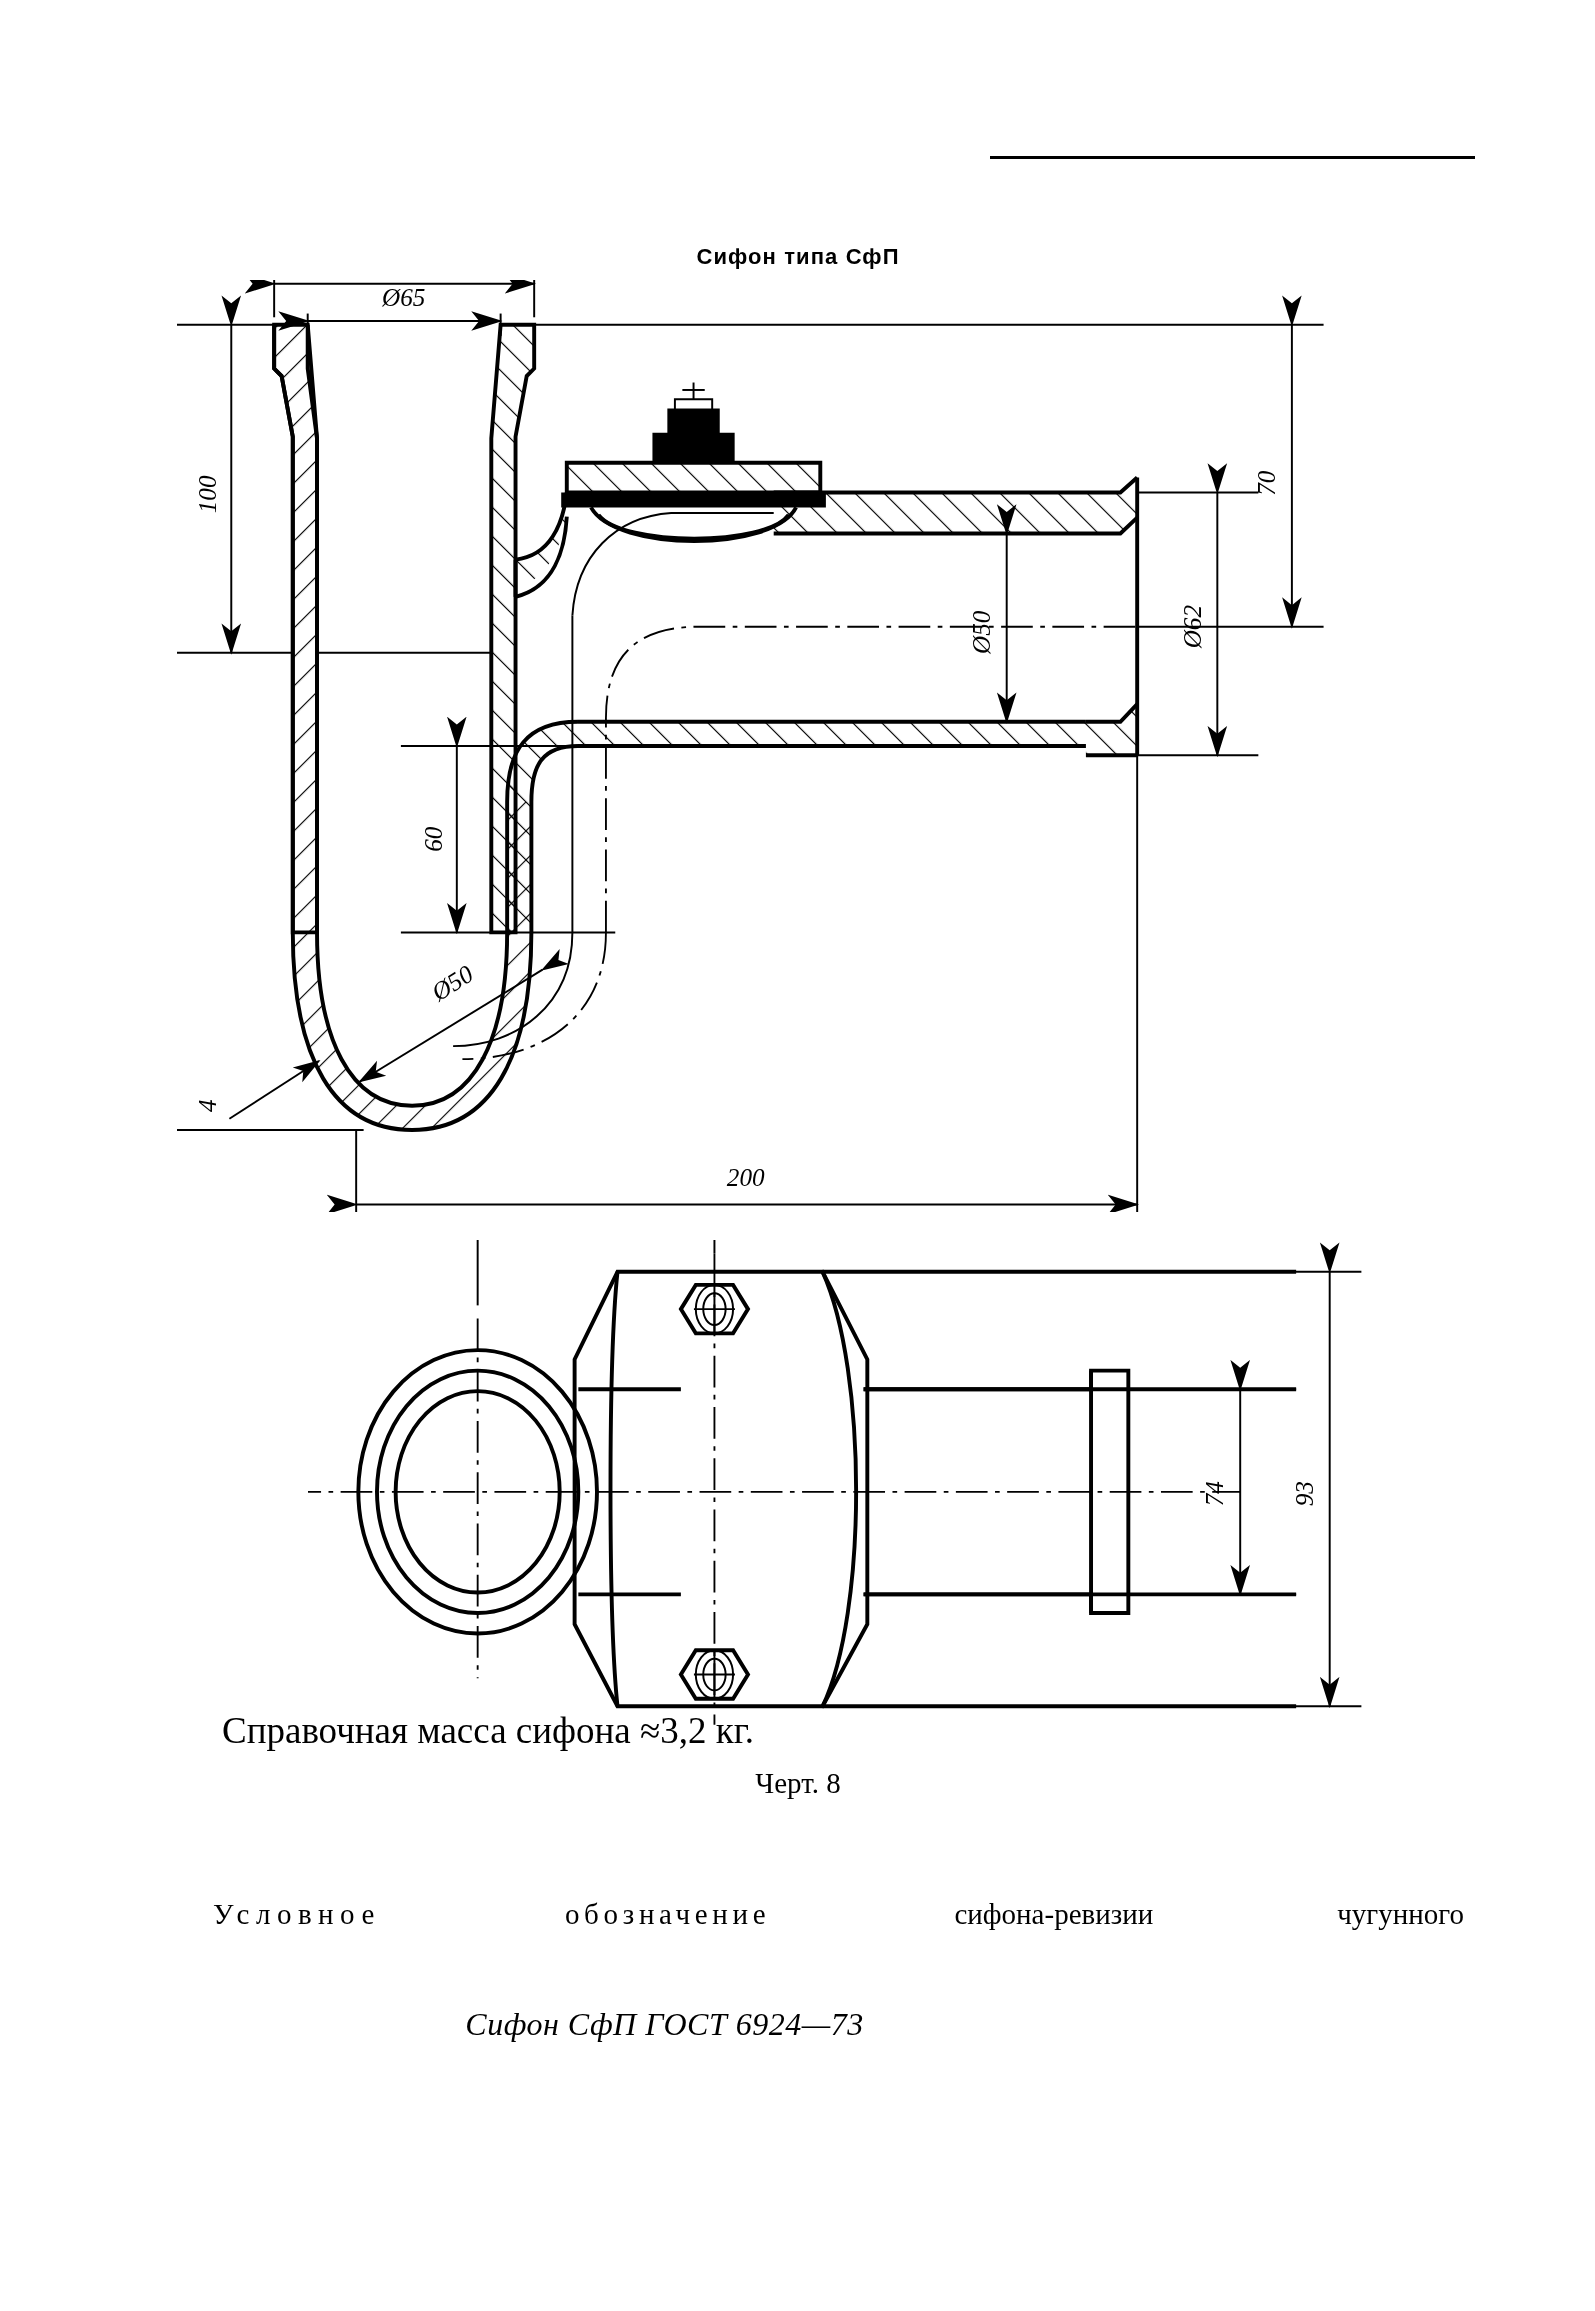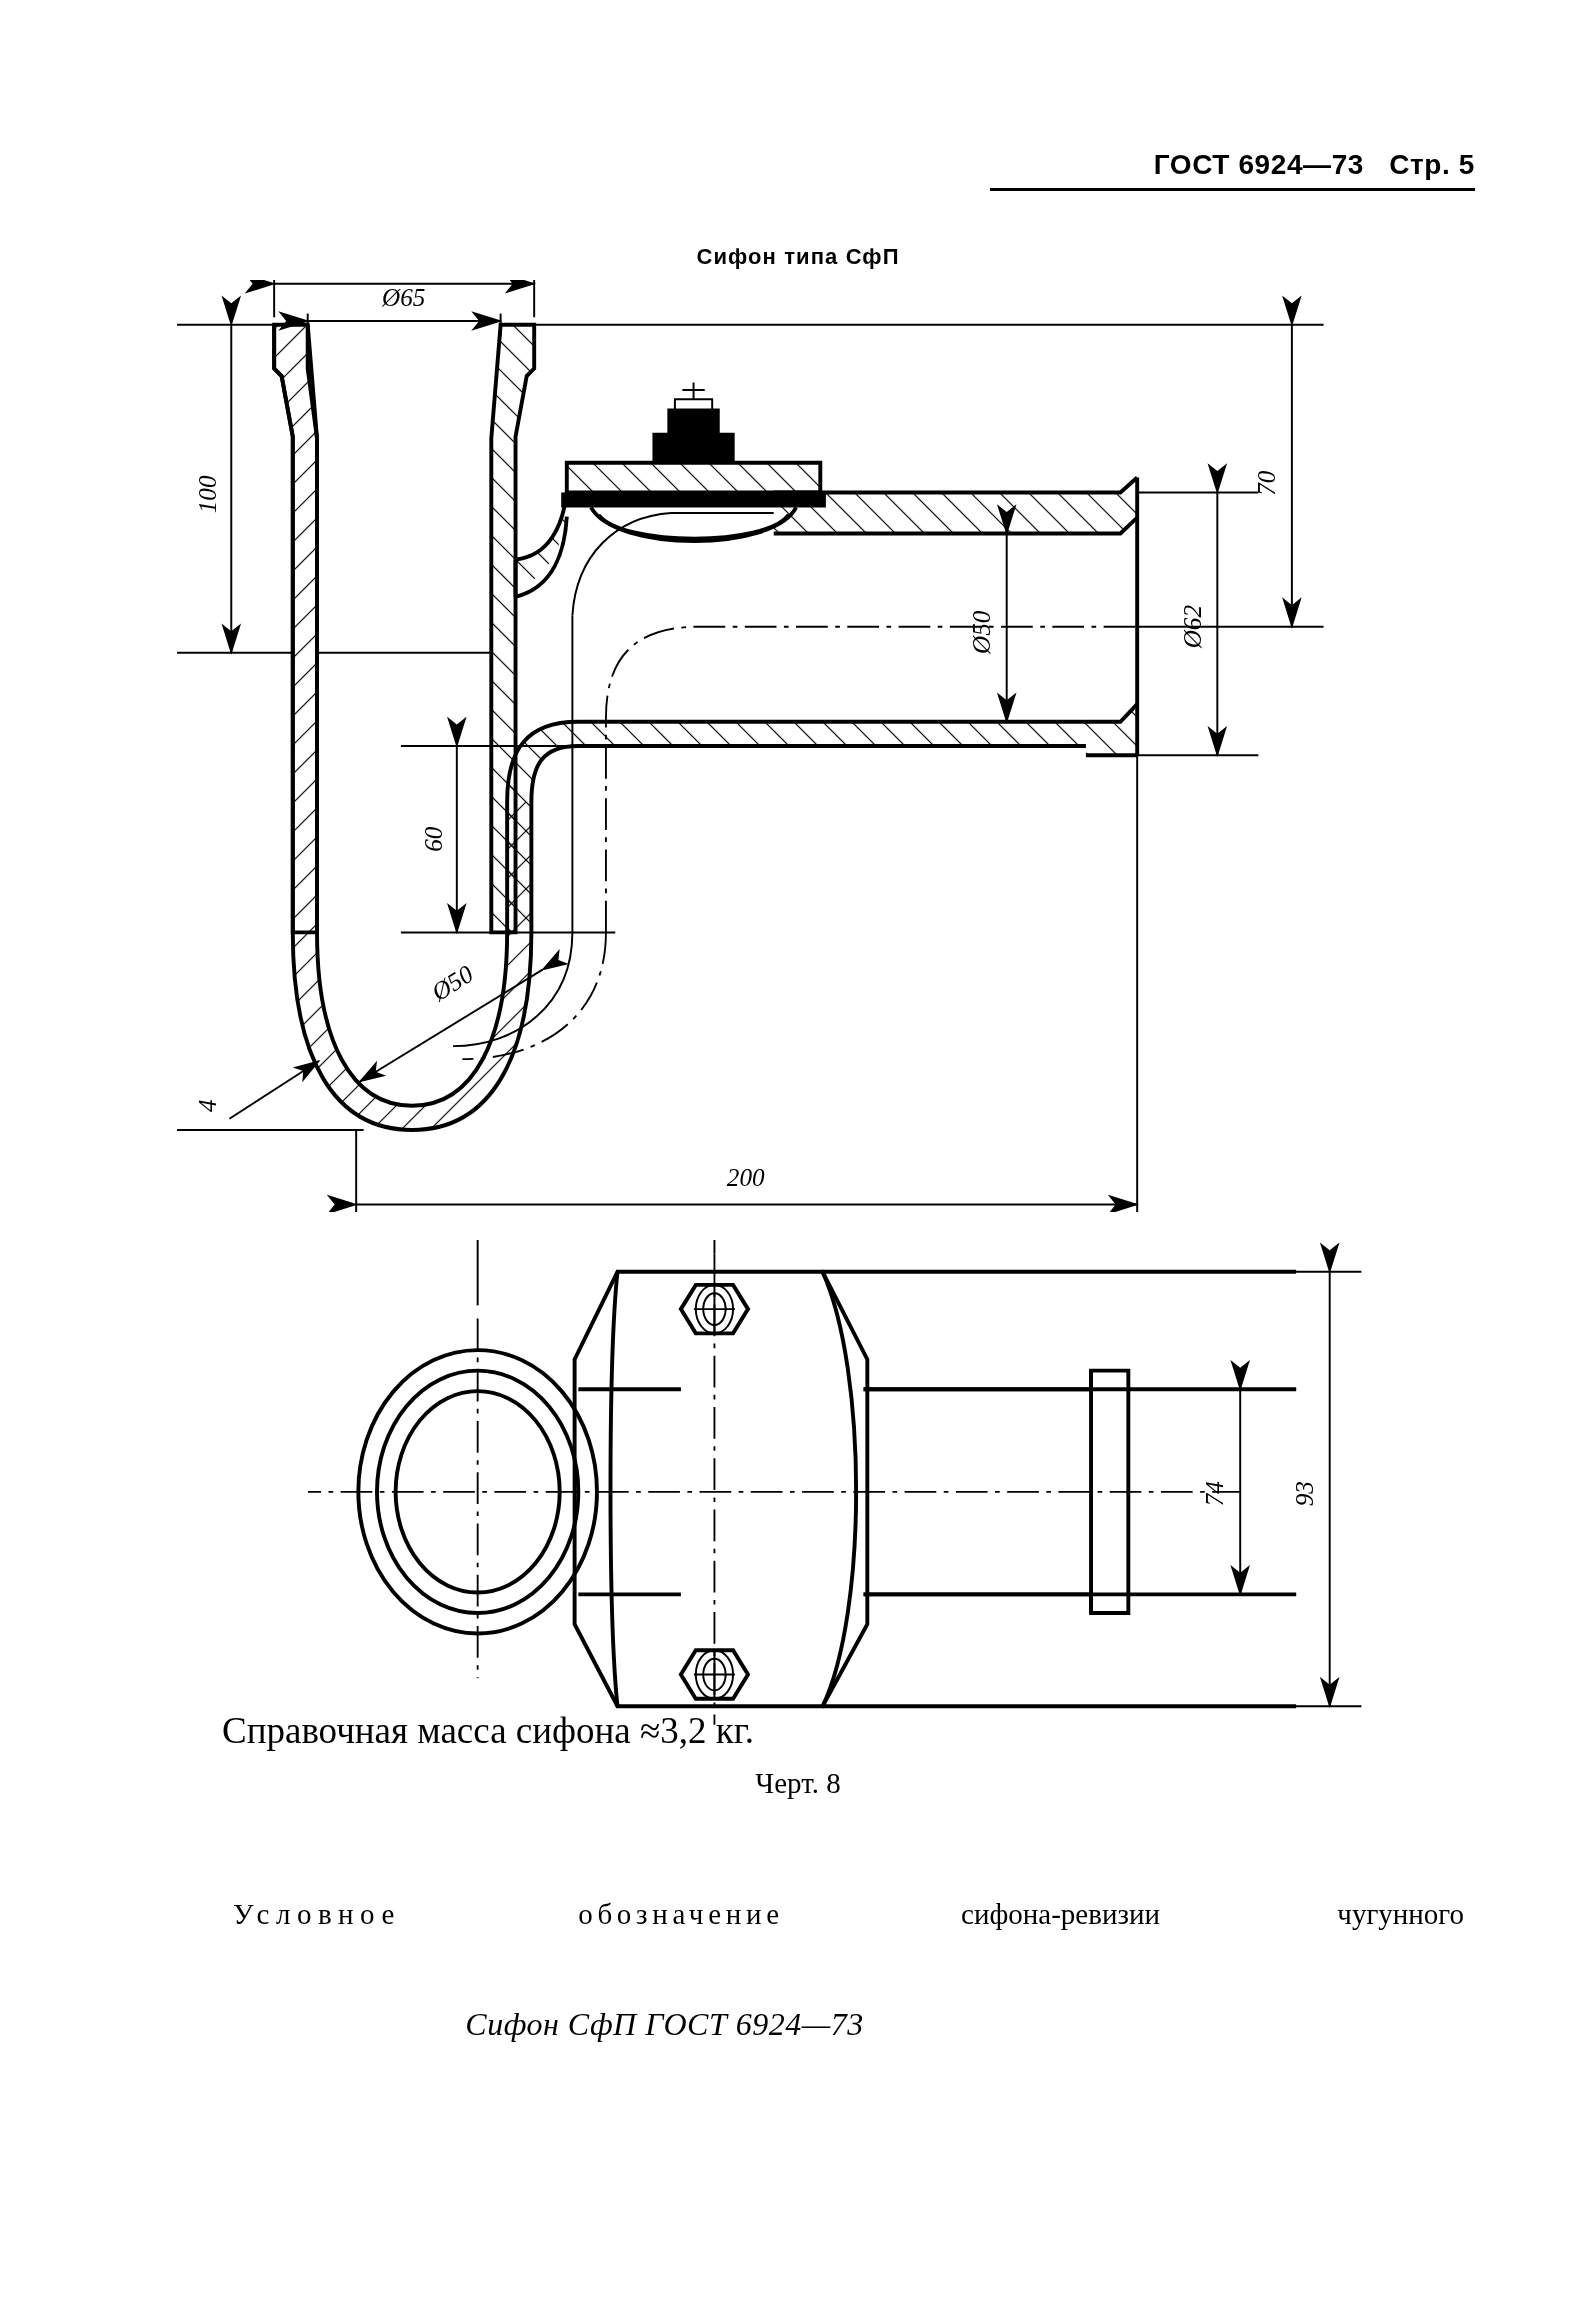--- a/index.html
+++ b/index.html
@@ -93,21 +93,21 @@
     left: 140px;
     width: 1324px;
   }
   .desig-line1 {
     font-size: 29px;
     display: flex;
     justify-content: space-between;
     padding-left: 73px;
     white-space: nowrap;
   }
-  .desig-line1 .sp1 { letter-spacing: 6.5px; margin-left: 20px; }
+  .desig-line1 .sp1 { letter-spacing: 6.5px; }
   .desig-line1 .sp2 { letter-spacing: 4.7px; }
   .desig-line2 {
     font-size: 29px;
     margin-top: 11.2px;
   }
   .desig-code {
     position: absolute;
     top: 2006px;
     left: 0;
     width: 1329px;
@@ -131,25 +131,20 @@
     font-family: "Liberation Serif", serif;
     font-style: italic;
     font-size: 27px;
     fill: #000;
   }
 </style>
 </head>
 <body>
 
 <div class="page-header">
-  <div class="page-header-text">
-    <span>ГОСТ 6924—73</span>
-    <span>&nbsp;</span>
-    <span>Стр. 5</span>
-  </div>
   <div class="page-header-rule"></div>
 </div>
 
 <div class="fig-title">Сифон типа СфП</div>
 
 <div class="drawing-main">
 <svg viewBox="0 0 1330 1000" xmlns="http://www.w3.org/2000/svg">
   <defs>
     <pattern id="hatchR" width="22" height="22" patternTransform="rotate(45)" patternUnits="userSpaceOnUse">
       <line x1="0" y1="0" x2="0" y2="22" stroke="#000" stroke-width="2.4"></line>

